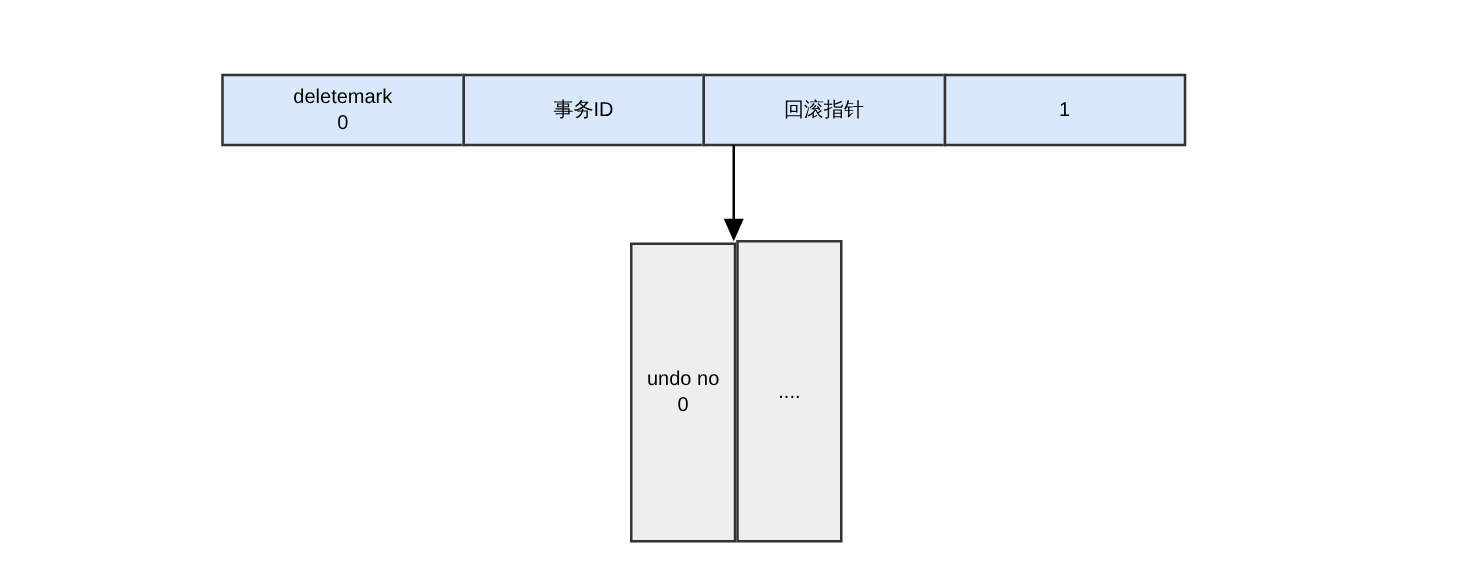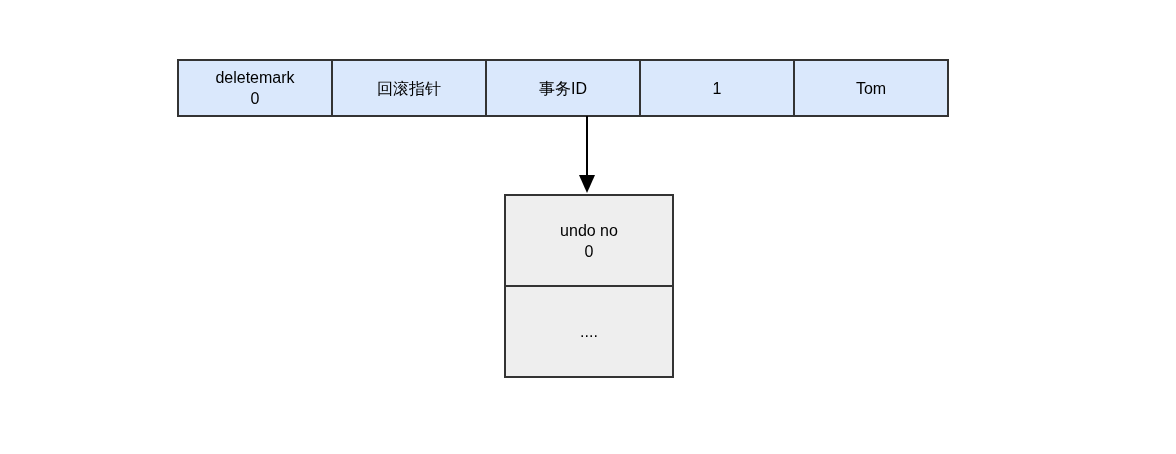--- a/index.html
+++ b/index.html
@@ -58,44 +58,43 @@
     height: 79px;
     color: var(--arrow);
   }
 
   
   .undo-log {
     position: absolute;
     left: 504px;
     top: 194px;
     width: 170px;
-    height: 184px;
+    height: 240px;
     display: flex;
-    flex-direction: column;
+    flex-direction: row;
   }
   .undo-log .cell {
     flex: 1 1 0;
     width: 100%;
     margin-top: -2px;
     background: var(--undo-fill);
   }
   .undo-log .cell:first-child { margin-top: 0; }
 </style>
 </head>
 <body>
 
 <div class="canvas">
 
   <div class="record-row">
     <div class="cell">deletemark
 0</div>
+    <div class="cell">事务ID</div>
     <div class="cell">回滚指针</div>
-    <div class="cell">事务ID</div>
     <div class="cell">1</div>
-    <div class="cell">Tom</div>
   </div>
 
   <svg class="arrow-svg" viewBox="0 0 20 79" xmlns="http://www.w3.org/2000/svg" aria-hidden="true">
     <line x1="10" y1="0" x2="10" y2="61" stroke="currentColor" stroke-width="2"></line>
     <polygon points="2,59 18,59 10,77" fill="currentColor"></polygon>
   </svg>
 
   <div class="undo-log">
     <div class="cell">undo no
 0</div>

